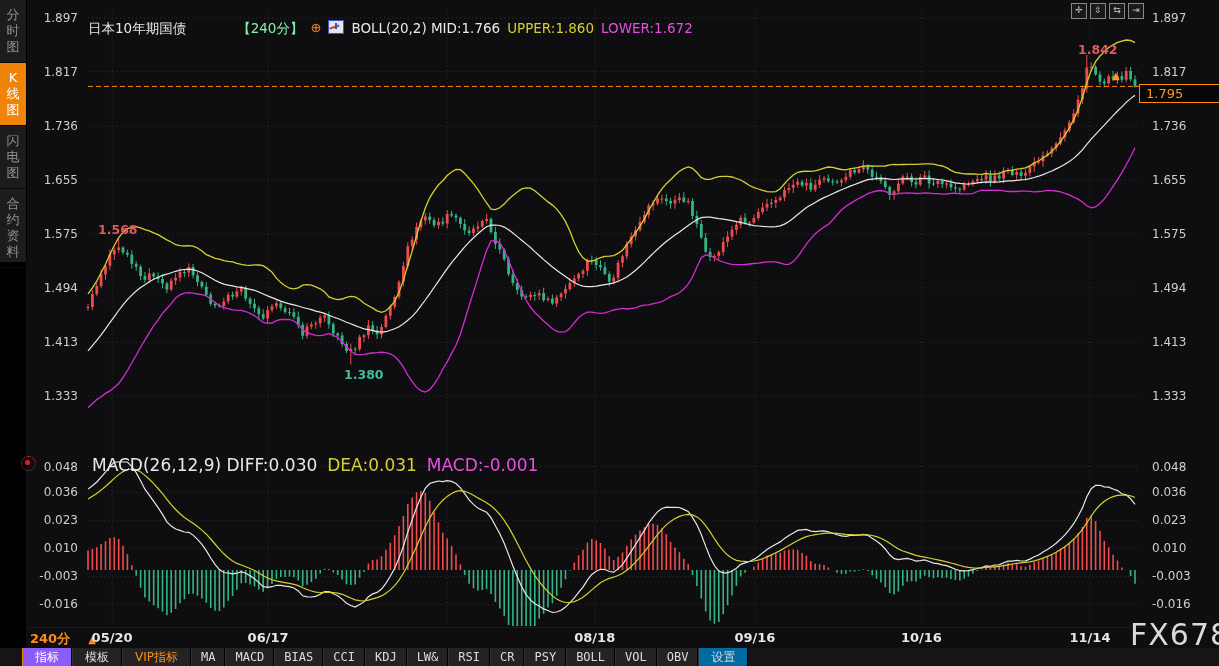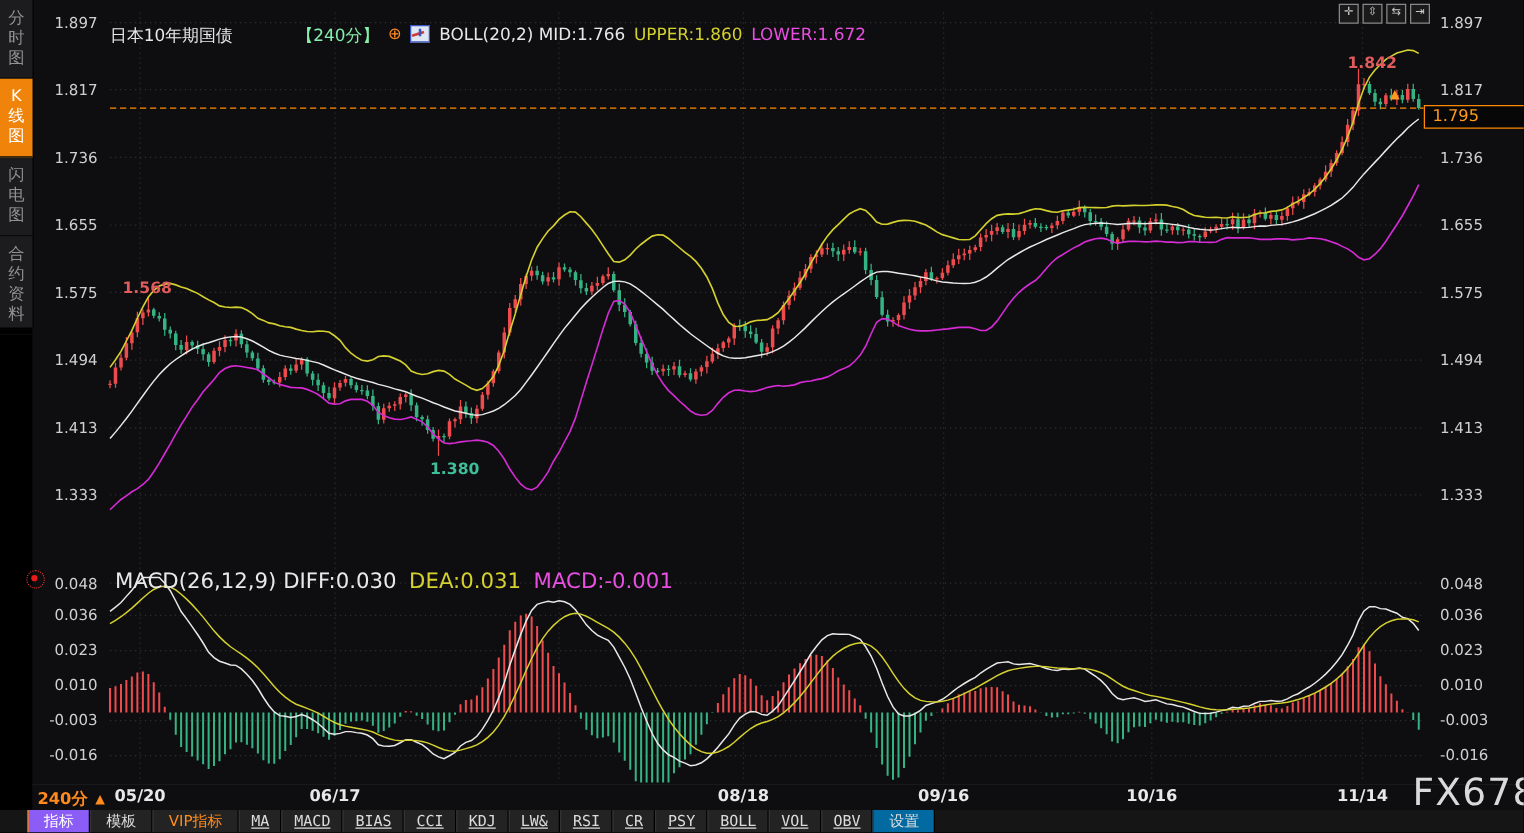--- a/index.html
+++ b/index.html
@@ -37,28 +37,28 @@
   #price-box{left:1139px;top:84px;width:74px;height:17px;border:1px solid #ff8a00;background:#070707;
     color:#ff9a1e;font-size:13px;line-height:17px;padding-left:6px;}
   #price-marker{left:1112px;top:70px;color:#ff9a1e;font-size:10px;}
   
   #macd-header{left:92px;top:455px;font-size:17px;color:#e8e8e8;display:flex;gap:10px;white-space:nowrap;}
   
   #live-dot{left:21px;top:456px;width:13px;height:13px;border:1px dotted #e03131;border-radius:50%;}
   #live-dot i{position:absolute;left:3px;top:3px;width:5px;height:5px;border-radius:50%;background:#e81b1b;}
   
   #xaxis-row{left:26px;top:628px;width:1193px;height:20px;background:#0e0e10;}
-  #period-label{left:30px;top:630px;color:#ff8a1e;font-size:13px;font-weight:bold;display:flex;gap:6px;align-items:center;}
+  #period-label{left:30px;top:630px;color:#ff8a1e;font-size:13px;font-weight:bold;display:flex;gap:18px;align-items:center;}
   .xtick{position:absolute;top:630px;font-size:13px;font-weight:bold;color:#e8e8e8;transform:translateX(-50%);white-space:nowrap;}
   .xtick.hl{background:#000;color:#ff8a1e;font-weight:normal;padding:1px 8px;}
   
   #toolbar{left:0;top:648px;width:1219px;height:18px;background:#151515;display:flex;align-items:stretch;padding-left:22px;box-sizing:border-box;}
   .tb{font-size:12px;color:#dcdcdc;padding:0 12px;line-height:18px;cursor:pointer;border-right:1px solid #000;
     border-left:1px solid #333;background:#232323;white-space:nowrap;}
-  .tb.mono{font-family:"DejaVu Sans Mono","Liberation Mono",monospace;padding:0 9px;text-decoration:underline;}
+  .tb.mono{font-family:"DejaVu Sans Mono","Liberation Mono",monospace;padding:0 9px;}
   .tb.active{background:#8b5cf6;color:#fff;border-left-color:#f0830a;}
   .tb.vip{color:#ff8c1a;}
   .tb.settings{background:#0369a1;}
   
   #watermark{left:1130px;top:617px;font-size:30px;color:#dadada;letter-spacing:1px;}
 </style>
 </head>
 <body>
 
 <div id="stage">

